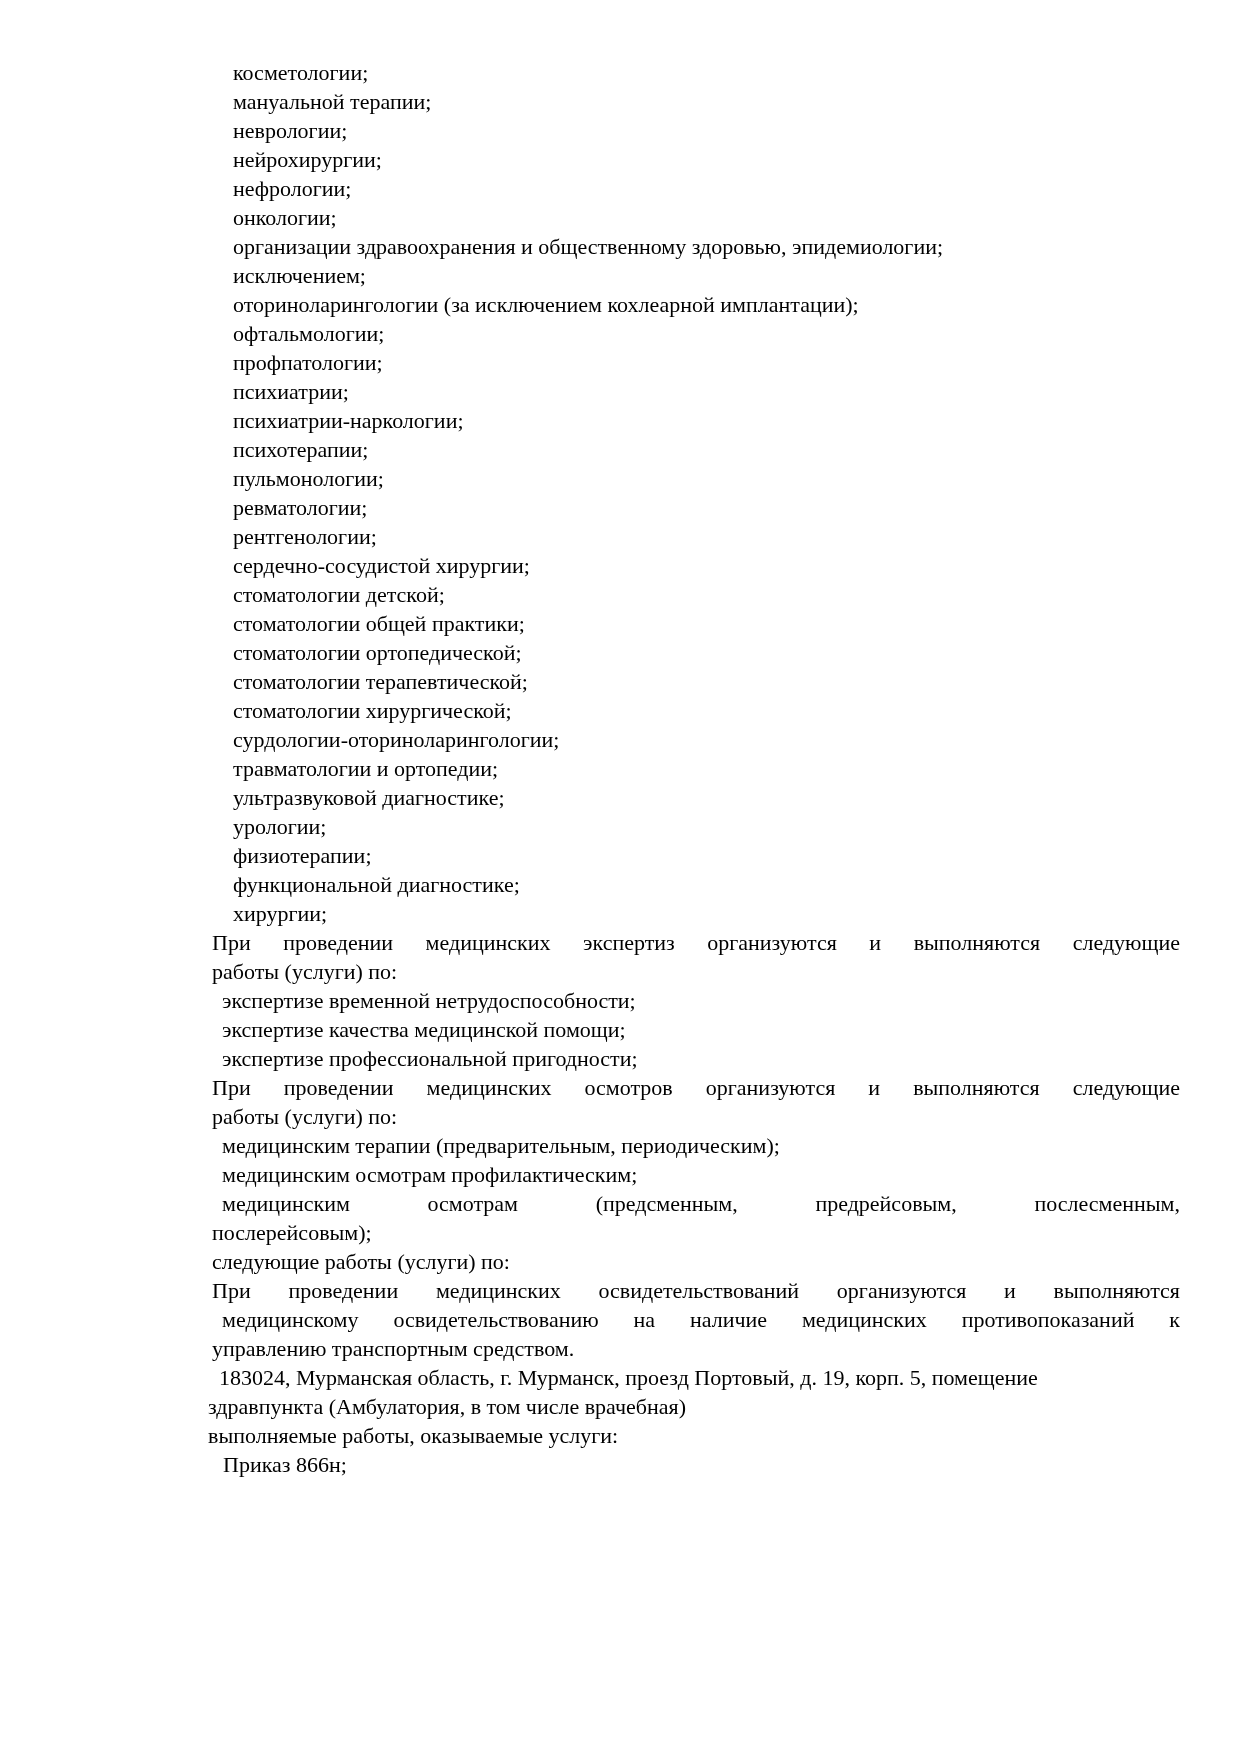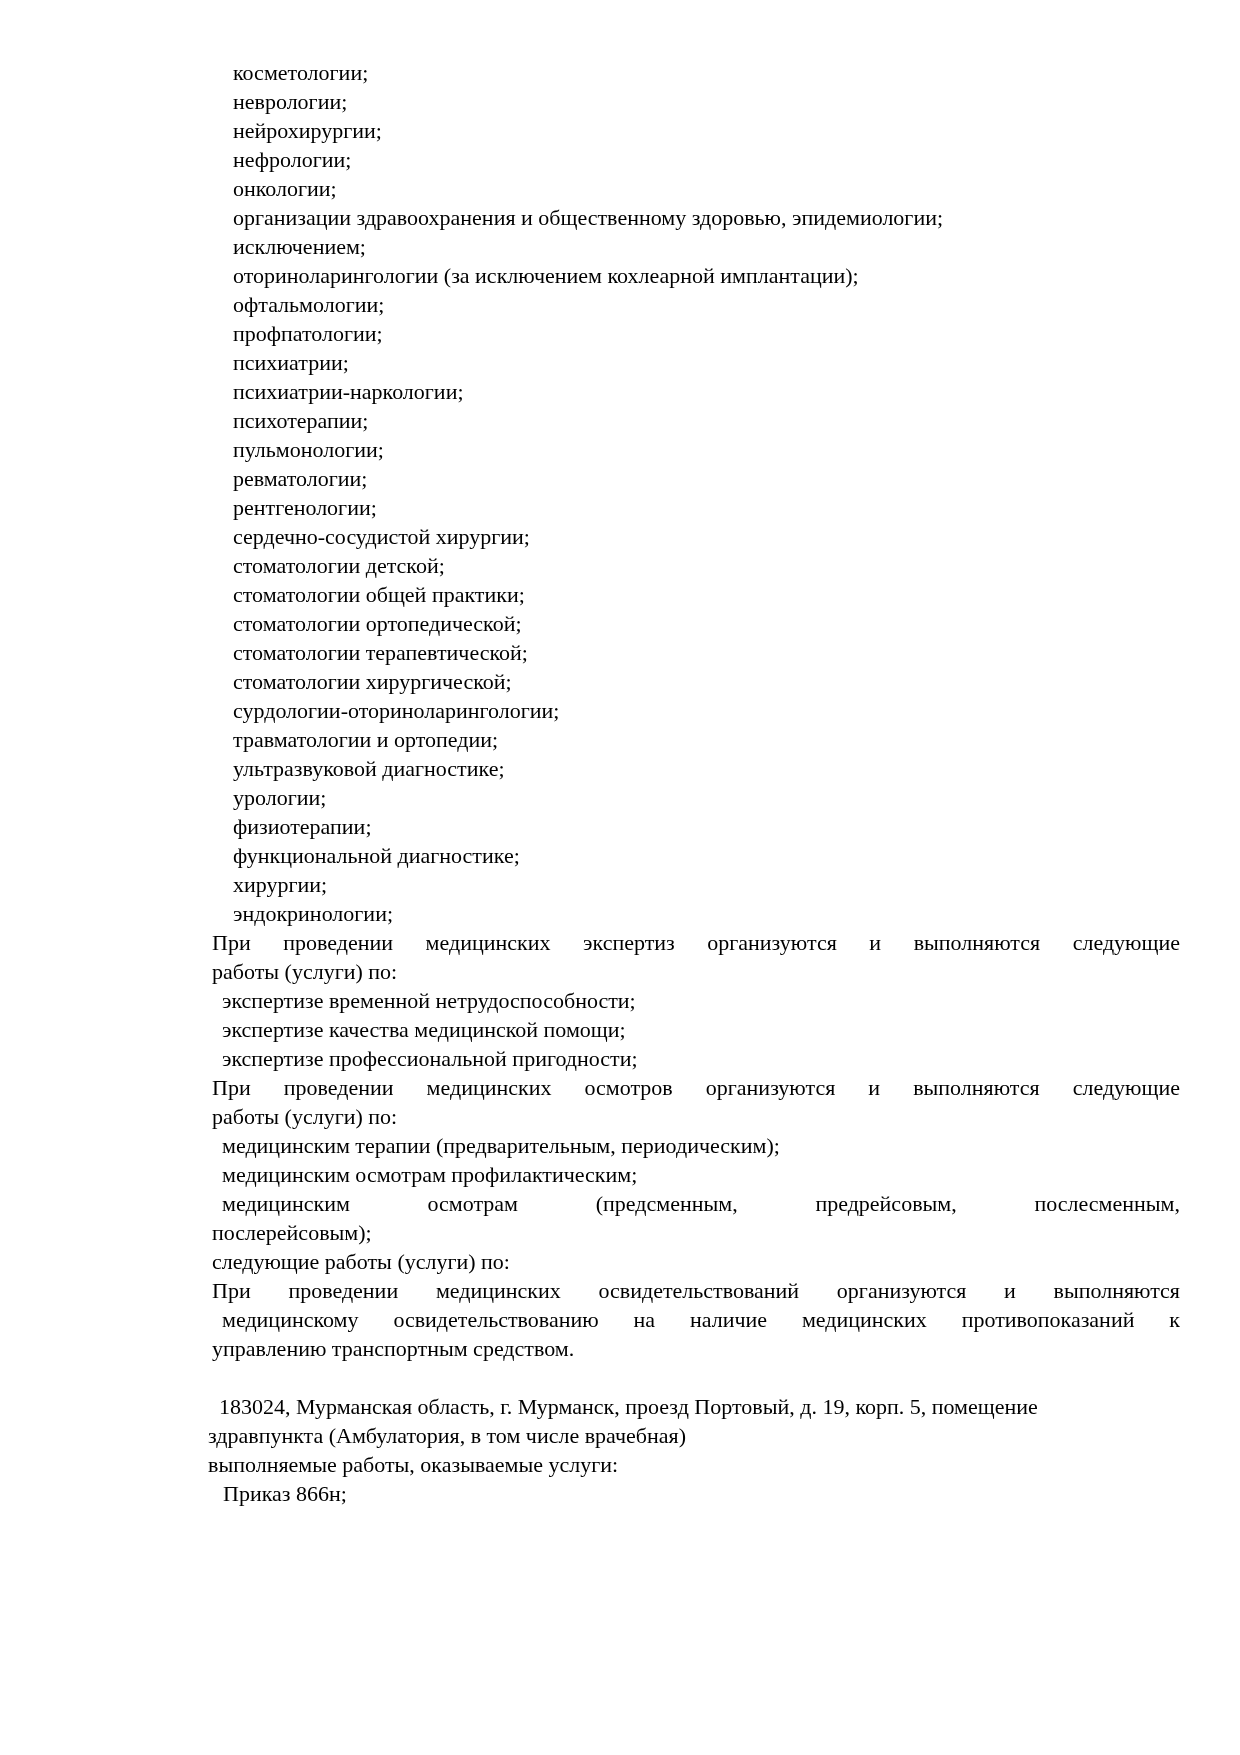--- a/index.html
+++ b/index.html
@@ -38,29 +38,30 @@
     -moz-text-align-last: justify;
   }
   .block-para .line { margin-left: 4px; }
   .block-sub .line { margin-left: 14px; }
   .block-subwrap .line { margin-left: 4px; }
   .block-subwrap .line.first { margin-left: 14px; }
   .block-addr .line { margin-left: 0; }
   .block-addr .line.first { margin-left: 11px; }
   .block-addrplain .line { margin-left: 0; }
   .block-order .line { margin-left: 15px; }
-  .address-section { margin-top: 29px; }
+  .address-section { }
 </style>
 </head>
 <body>
 
 <div class="page">
   <div class="content">
     <div>
         <div class="spec-item">косметологии;</div>
+        <div class="spec-item">мануальной терапии;</div>
         <div class="spec-item">неврологии;</div>
         <div class="spec-item">нейрохирургии;</div>
         <div class="spec-item">нефрологии;</div>
         <div class="spec-item">онкологии;</div>
         <div class="spec-item">организации здравоохранения и общественному здоровью, эпидемиологии;</div>
         <div class="spec-item">исключением;</div>
         <div class="spec-item">оториноларингологии (за исключением кохлеарной имплантации);</div>
         <div class="spec-item">офтальмологии;</div>
         <div class="spec-item">профпатологии;</div>
         <div class="spec-item">психиатрии;</div>
@@ -75,21 +76,20 @@
         <div class="spec-item">стоматологии ортопедической;</div>
         <div class="spec-item">стоматологии терапевтической;</div>
         <div class="spec-item">стоматологии хирургической;</div>
         <div class="spec-item">сурдологии-оториноларингологии;</div>
         <div class="spec-item">травматологии и ортопедии;</div>
         <div class="spec-item">ультразвуковой диагностике;</div>
         <div class="spec-item">урологии;</div>
         <div class="spec-item">физиотерапии;</div>
         <div class="spec-item">функциональной диагностике;</div>
         <div class="spec-item">хирургии;</div>
-        <div class="spec-item">эндокринологии;</div>
       </div>
     <div>
         <div class="block block-para">
           <div class="line first just">При  проведении  медицинских  экспертиз  организуются  и  выполняются  следующие</div>
           <div class="line">работы (услуги) по:</div>
         </div>
         <div class="block block-sub">
           <div class="line first">экспертизе временной нетрудоспособности;</div>
         </div>
         <div class="block block-sub">

